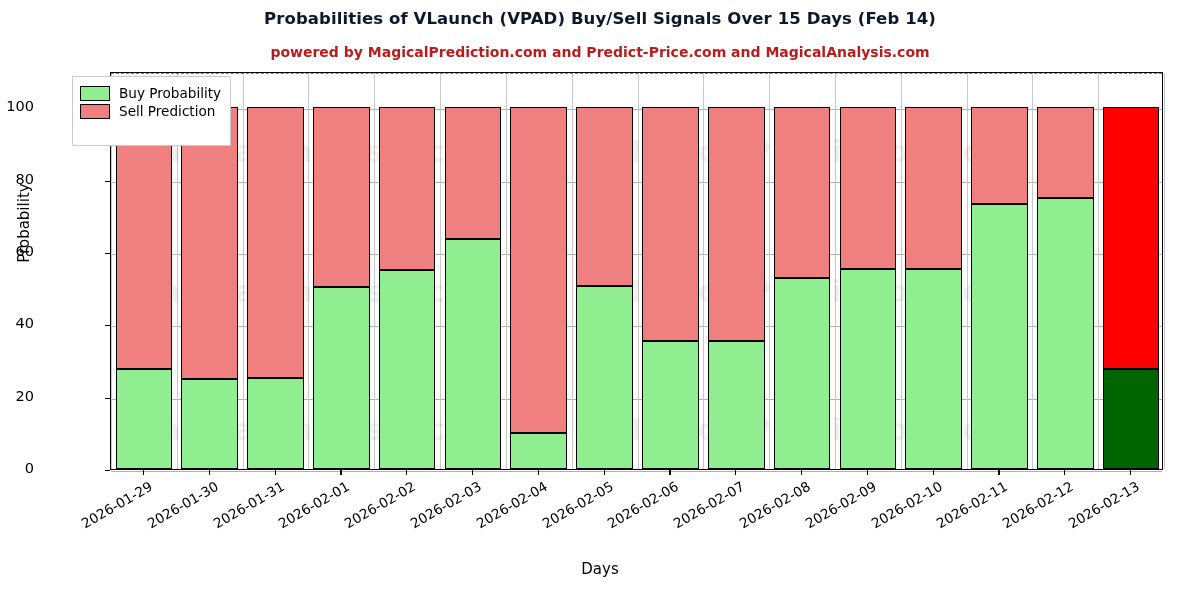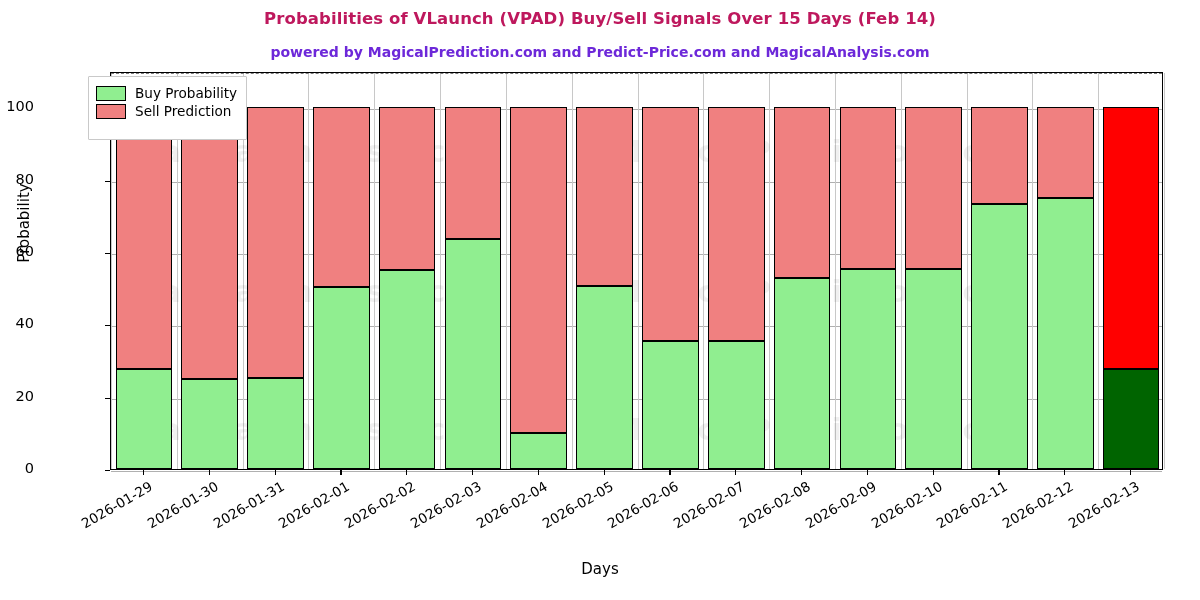--- a/index.html
+++ b/index.html
@@ -6,25 +6,25 @@
   body{
     width:1200px;height:600px;background:#ffffff;
     font-family:"DejaVu Sans","Liberation Sans",sans-serif;
     overflow:hidden;position:relative;
   }
   #figure{position:absolute;left:0;top:0;width:1200px;height:600px;}
 
   
   #chart-title{
     position:absolute;left:0;top:9px;width:1200px;text-align:center;
-    font-size:16.5px;font-weight:bold;color:#be185d;letter-spacing:.1px;
+    font-size:16.5px;font-weight:bold;color:#0f172a;letter-spacing:.1px;
   }
   #chart-subtitle{
     position:absolute;left:0;top:44px;width:1200px;text-align:center;
-    font-size:14px;font-weight:bold;color:#6d28d9;
+    font-size:14px;font-weight:bold;color:#b91c1c;
   }
 
   
   
   #plot{
     position:absolute;left:110px;top:72px;width:1053px;height:398px;
     border:1.1px solid #000;box-sizing:border-box;background:#fff;
   }
   #grid{position:absolute;left:0;top:0;width:100%;height:100%;}
   .gl{position:absolute;left:0;width:100%;height:1px;background:#b0b0b0;}
@@ -69,23 +69,23 @@
     position:absolute;top:8px;font-size:13.6px;color:#000;white-space:nowrap;
     transform:rotate(-30deg);transform-origin:right top;text-align:right;
   }
   #xlabel{
     position:absolute;left:0;top:560px;width:1200px;text-align:center;
     font-size:15px;color:#000;
   }
 
   
   #legend{
-    position:absolute;left:88px;top:76px;
+    position:absolute;left:72px;top:76px;
     border:1px solid #c9c9c9;background:#fff;border-radius:1px;
-    padding:6px 9px 18px 7px;
+    padding:6px 9px 24px 7px;
   }
   .legrow{display:flex;align-items:center;margin:2px 0;}
   .legswatch{width:28px;height:13px;border:1px solid #000;margin-right:9px;}
   .legtext{font-size:13.6px;color:#000;}
 
   
   #today-box{
     position:absolute;left:1046px;top:76px;
     background:#ffff00;border:1.2px solid #404040;
     padding:3px 8px 5px 8px;text-align:center;line-height:1.18;

